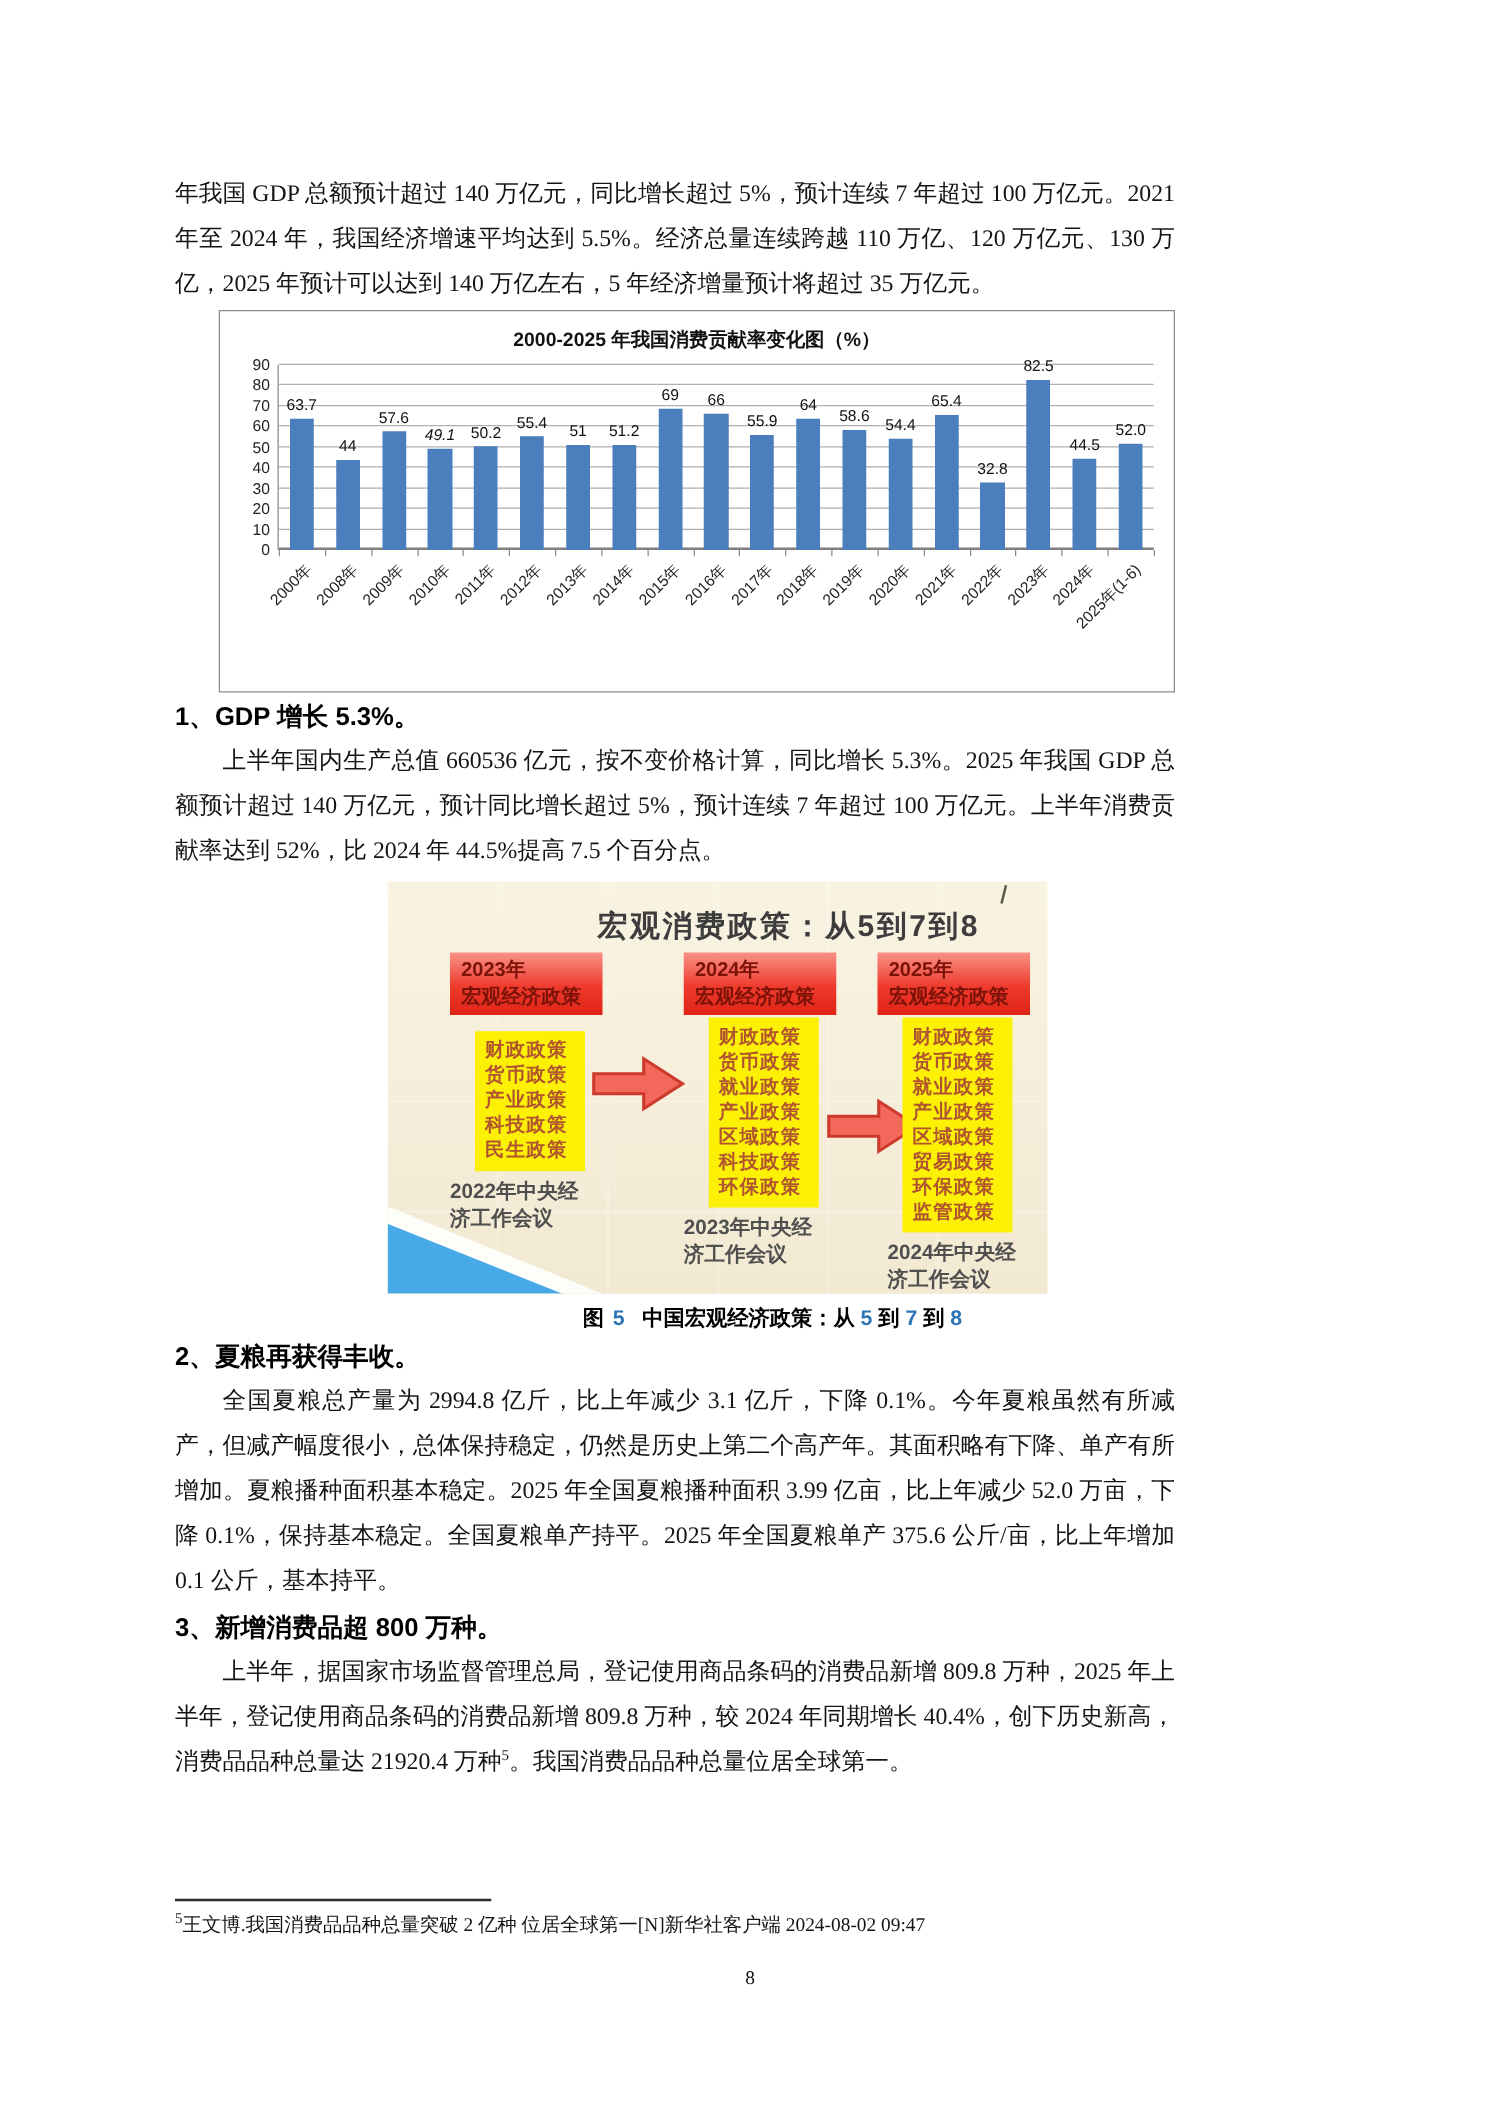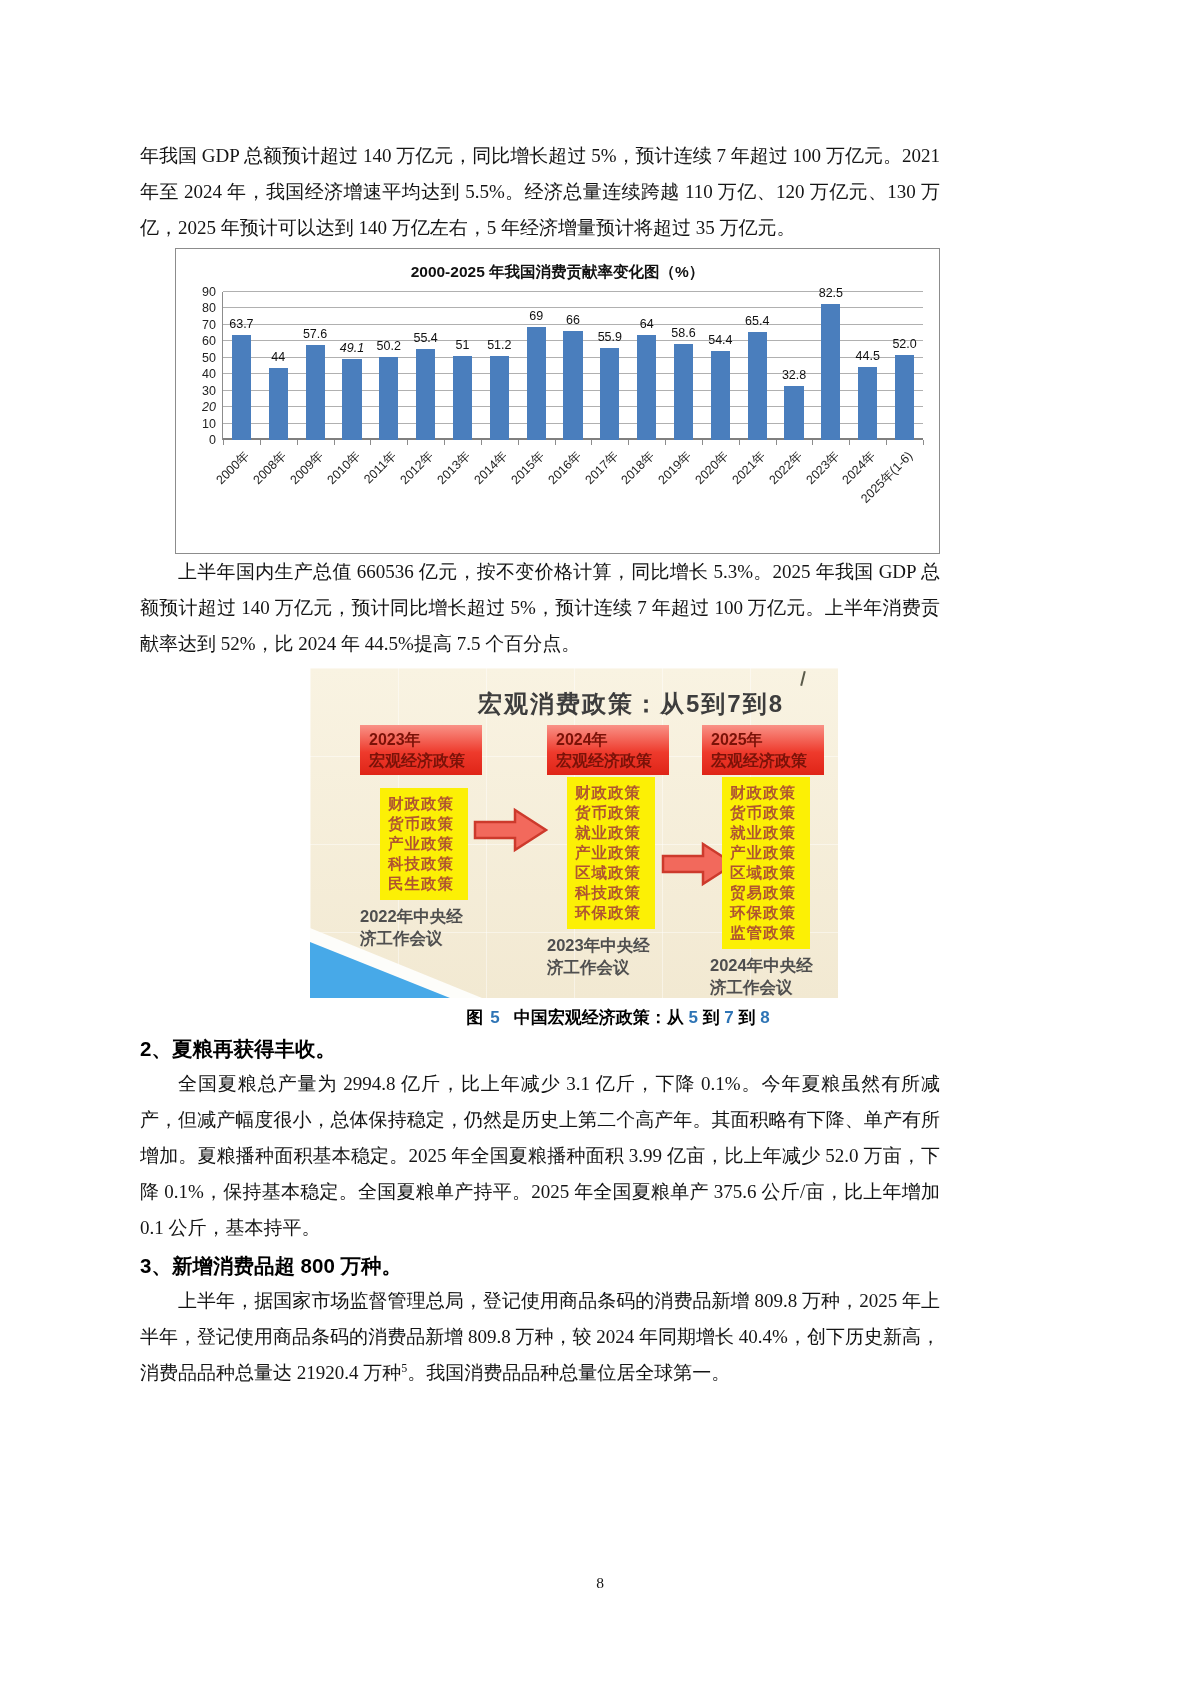--- a/index.html
+++ b/index.html
@@ -90,21 +90,21 @@
     <p class="para">年我国 GDP 总额预计超过 140 万亿元，同比增长超过 5%，预计连续 7 年超过 100 万亿元。2021 年至 2024 年，我国经济增速平均达到 5.5%。经济总量连续跨越 110 万亿、120 万亿元、130 万亿，2025 年预计可以达到 140 万亿左右，5 年经济增量预计将超过 35 万亿元。</p>
 
     <div class="chart-box">
       <div class="chart-title">2000-2025 年我国消费贡献率变化图（%）</div>
       <div class="chart-plot">
           <div class="gl base" style="bottom: 0%;"></div>
           <div class="ytick" style="bottom: 0%;">0</div>
           <div class="gl" style="bottom: 11.1111%;"></div>
           <div class="ytick" style="bottom: 11.1111%;">10</div>
           <div class="gl" style="bottom: 22.2222%;"></div>
-          <div class="ytick" style="bottom: 22.2222%; font-style: italic;">20</div>
+          <div class="ytick" style="bottom: 22.2222%;">20</div>
           <div class="gl" style="bottom: 33.3333%;"></div>
           <div class="ytick" style="bottom: 33.3333%;">30</div>
           <div class="gl" style="bottom: 44.4444%;"></div>
           <div class="ytick" style="bottom: 44.4444%;">40</div>
           <div class="gl" style="bottom: 55.5556%;"></div>
           <div class="ytick" style="bottom: 55.5556%;">50</div>
           <div class="gl" style="bottom: 66.6667%;"></div>
           <div class="ytick" style="bottom: 66.6667%;">60</div>
           <div class="gl" style="bottom: 77.7778%;"></div>
           <div class="ytick" style="bottom: 77.7778%;">70</div>
@@ -186,20 +186,21 @@
           <div class="xtick" style="left: 73.6842%;"></div>
           <div class="xtick" style="left: 78.9474%;"></div>
           <div class="xtick" style="left: 84.2105%;"></div>
           <div class="xtick" style="left: 89.4737%;"></div>
           <div class="xtick" style="left: 94.7368%;"></div>
           <div class="xtick" style="left: 100%;"></div>
         </div>
     </div>
 
 
+    <div class="sec-head">1、GDP 增长 5.3%。</div>
     <p class="para indent">上半年国内生产总值 660536 亿元，按不变价格计算，同比增长 5.3%。2025 年我国 GDP 总额预计超过 140 万亿元，预计同比增长超过 5%，预计连续 7 年超过 100 万亿元。上半年消费贡献率达到 52%，比 2024 年 44.5%提高 7.5 个百分点。</p>
 
     <div class="diagram">
       <div class="corner-white"></div>
       <div class="corner-blue"></div>
       <div class="d-title">宏观消费政策：从5到7到8</div>
       <div class="artifact"></div>
       <svg class="d-arrow a1" viewBox="0 0 76 48">
         <polygon points="2,16 42,16 42,4 73,24 42,44 42,32 2,32" fill="#f2695c" stroke="#cd3a2c" stroke-width="2.5"></polygon>
       </svg>
@@ -257,15 +258,19 @@
     </div>
 
     <div class="sec-head">2、夏粮再获得丰收。</div>
     <p class="para indent">全国夏粮总产量为 2994.8 亿斤，比上年减少 3.1 亿斤，下降 0.1%。今年夏粮虽然有所减产，但减产幅度很小，总体保持稳定，仍然是历史上第二个高产年。其面积略有下降、单产有所增加。夏粮播种面积基本稳定。2025 年全国夏粮播种面积 3.99 亿亩，比上年减少 52.0 万亩，下降 0.1%，保持基本稳定。全国夏粮单产持平。2025 年全国夏粮单产 375.6 公斤/亩，比上年增加 0.1 公斤，基本持平。</p>
 
     <div class="sec-head">3、新增消费品超 800 万种。</div>
     <p class="para indent"><span>上半年，据国家市场监督管理总局，登记使用商品条码的消费品新增 809.8 万种，2025 年上半年，登记使用商品条码的消费品新增 809.8 万种，较 2024 年同期增长 40.4%，创下历史新高，消费品品种总量达 21920.4 万种</span><span class="sup">5</span><span>。我国消费品品种总量位居全球第一。</span></p>
 
   </div>
 
+  <div class="footnote-wrap">
+    <div class="fn-rule"></div>
+    <div><span class="sup">5</span><span>王文博.我国消费品品种总量突破 2 亿种 位居全球第一[N]新华社客户端 2024-08-02 09:47</span></div>
+  </div>
 
   <div class="page-num">8</div>
 </div>
 
 </body></html>

